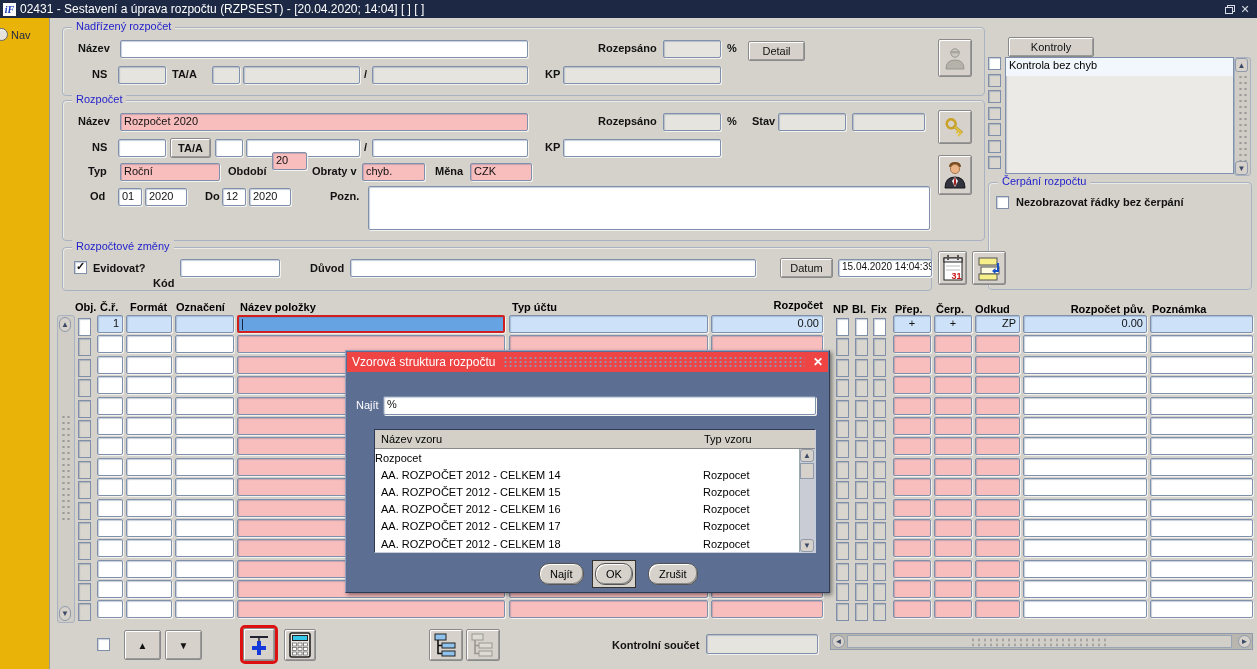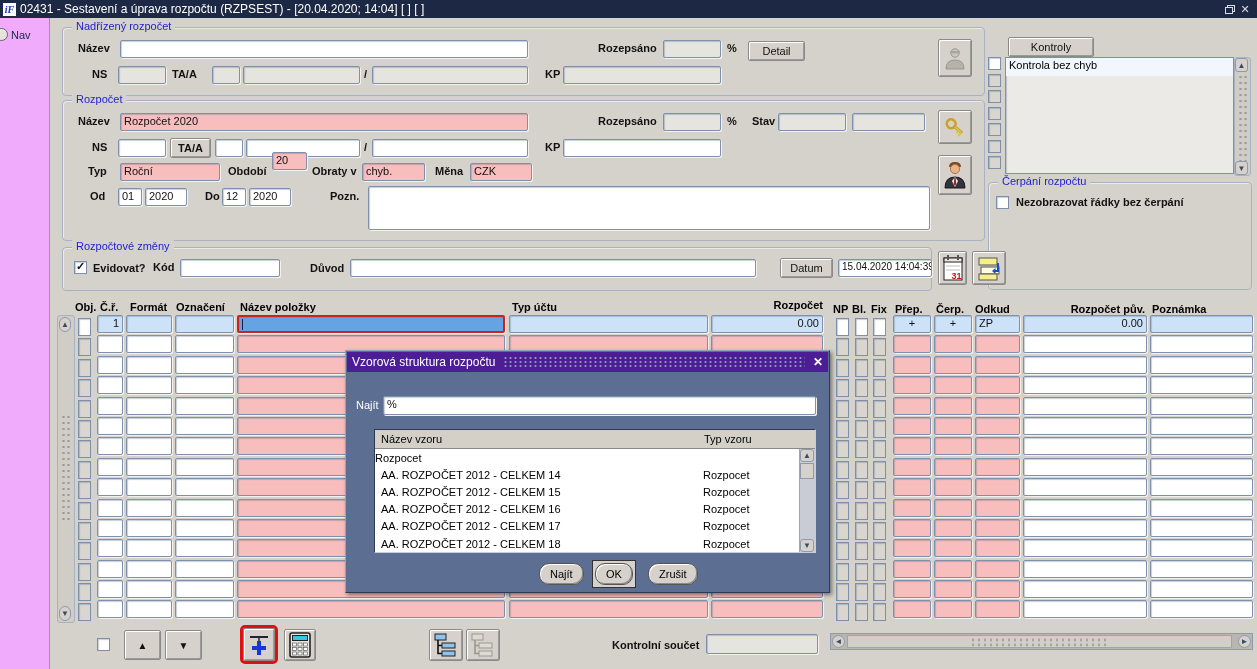--- a/index.html
+++ b/index.html
@@ -11,21 +11,21 @@
   .titlebar .appicon{width:13px;height:13px;background:#fff;margin:0 4px 0 3px;color:#1437b8;font:italic bold 10px "Liberation Serif",serif;text-align:center;line-height:13px;}
   .titlebar .ttl{color:#fff;font-size:12px;white-space:nowrap;}
   .titlebar .spacer{flex:1;}
   .tbtn{color:#d8dce6;font-size:11px;width:16px;text-align:center;cursor:default;}
   .restore-glyph{display:inline-block;position:relative;width:9px;height:8px;}
   .restore-glyph i{position:absolute;border:1px solid #d8dce6;width:6px;height:5px;display:block;}
   .restore-glyph i:first-child{left:2px;top:0;}
   .restore-glyph i:last-child{left:0;top:2px;background:#1d2944;}
 
   
-  .navstrip{position:absolute;left:0;top:18px;width:49px;height:651px;background:#f0abfc;border-right:1px solid #9b978f;}
+  .navstrip{position:absolute;left:0;top:18px;width:49px;height:651px;background:#eab308;border-right:1px solid #9b978f;}
   .navitem{position:absolute;left:0;top:10px;display:flex;align-items:center;font-size:11px;color:#1c2746;}
   .nav-radio{width:11px;height:11px;border-radius:50%;background:#e6e3dc;border:1px solid #666;margin-left:-5px;margin-right:3px;box-shadow:inset 1px 1px 1px #fff;}
 
   
   .grp{position:absolute;border:1px solid #a9b2c2;border-radius:4px;box-shadow:inset 1px 1px 0 #eceae5;}
   .grp>.gt{position:absolute;top:-8px;left:9px;background:#d5d2cb;color:#2222cc;font-size:11px;padding:0 4px;white-space:nowrap;}
   .lbl{position:absolute;font-size:11px;font-weight:bold;color:#111;white-space:nowrap;}
   .fld{position:absolute;height:18px;box-sizing:border-box;font-size:11px;color:#111;padding:1px 3px;background:#fff;border:1px solid #7f90ac;border-radius:2px;box-shadow:inset 1px 1px 1px rgba(96,115,148,.35),1px 1px 0 #f4f2ee;overflow:hidden;white-space:nowrap;}
   .fld.dis{background:#e6e4df;}
   .fld.pink{background:#f8bdbd;}
@@ -43,21 +43,21 @@
   .dots::before{content:"";position:absolute;left:50%;top:50%;transform:translate(-50%,-50%);width:10px;height:110px;background-image:radial-gradient(circle,#9a9a98 1px,transparent 1.3px);background-size:5px 6px;}
   .dots-h::before{content:"";position:absolute;left:50%;top:50%;transform:translate(-50%,-50%);height:9px;width:140px;background-image:radial-gradient(circle,#9a9a98 1px,transparent 1.3px);background-size:6px 5px;}
 
   
   .ghead{position:absolute;font-size:11px;font-weight:bold;color:#000;white-space:nowrap;}
   .grow{position:relative;height:20.4px;}
   .gcell{position:absolute;top:0;height:18px;}
 
   
   .dialog{position:absolute;left:345px;top:350px;width:483px;height:241px;background:#5c6e92;border:1px solid #2e3a55;border-top-color:#93a2c0;border-left-color:#93a2c0;box-shadow:2px 2px 4px rgba(0,0,0,.45);}
-  .dlg-title{position:absolute;left:1px;top:1px;right:1px;height:20px;background:#4c1d95;display:flex;align-items:center;padding:0 5px;text-align:center;}
+  .dlg-title{position:absolute;left:1px;top:1px;right:1px;height:20px;background:#ef4444;display:flex;align-items:center;padding:0 5px;text-align:center;}
   .dlg-title .txt{color:#fff;font-size:12px;white-space:nowrap;margin-right:8px;}
   .dlg-tex{flex:1;height:12px;background-image:radial-gradient(circle,#8a97b5 1px,transparent 1.2px);background-size:5px 4px;}
   .dlg-x{color:#fff;font-size:12px;font-weight:bold;margin-left:8px;cursor:default;}
   .dlg-lbl{position:absolute;color:#fff;font-size:11px;}
   .dlist{position:absolute;left:28px;top:78px;width:440px;height:122px;background:#fff;border:1px solid #2e3a55;border-bottom-color:#c6cede;border-right-color:#c6cede;}
   .dlist-head{display:flex;height:18px;background:#d4d0c8;border-bottom:1px solid #8a8a8a;font-size:11px;align-items:center;}
   .dlist-row{display:flex;height:17.2px;font-size:11px;align-items:center;color:#000;}
   .dl-name{flex:1;padding-left:6px;white-space:nowrap;overflow:hidden;}
   .dl-typ{width:96px;white-space:nowrap;}
   .dl-sb{width:15px;align-self:stretch;position:relative;background:#c9ccd4;border-left:1px solid #9aa;}
@@ -202,21 +202,21 @@
     <span class="gt">Čerpání rozpočtu</span>
   </div>
   <span class="cbx" style="left:996px;top:196px;"></span>
   <span class="lbl" style="left:1016px;top:196px;">Nezobrazovat řádky bez čerpání</span>
 
   <div class="grp" style="left:62px;top:247px;width:868px;height:42px;">
     <span class="gt">Rozpočtové změny</span>
   </div>
   <span class="cbx checked" style="left:74px;top:261px;"></span>
   <span class="lbl" style="left:93px;top:262px;">Evidovat?</span>
-  <span class="lbl" style="left:153px;top:261px;">Kód</span>
+  <span class="lbl" style="left:153px;top:277px;">Kód</span>
   <div class="fld" style="left:180px;top:259px;width:100px;"></div>
   <span class="lbl" style="left:310px;top:262px;">Důvod</span>
   <div class="fld" style="left:350px;top:259px;width:406px;"></div>
   <div class="btn" style="left:780px;top:258px;width:53px;height:20px;">Datum</div>
   <div class="fld" style="left:838px;top:259px;width:94px;font-size:10px;">15.04.2020 14:04:39</div>
   <div class="btn" style="left:938px;top:251px;width:29px;height:34px;">
     <span style="position:relative;">
       <svg width="20" height="26" viewBox="0 0 20 26">
           <rect x="1" y="3" width="18" height="22" fill="#fff" stroke="#222"></rect>
           <rect x="1" y="3" width="18" height="4" fill="#e8e8e8" stroke="#222"></rect>
@@ -270,21 +270,21 @@
         <div class="fld gcell" style="left: 161px; width: 268px; background: rgb(102, 163, 227); border: 2px solid rgb(207, 31, 31);">
           <span style="position: absolute; left: 3px; top: 2px; width: 1px; height: 11px; background: rgb(22, 35, 61);"></span>
         </div>
         <div class="fld gcell blue" style="left: 433px; width: 199px;"></div>
         <div class="fld gcell blue r" style="left: 635px; width: 112px;">0.00</div>
         <div class="cbx gcell" style="left: 760px; top: 3px;"></div>
         <div class="cbx gcell" style="left: 779px; top: 3px;"></div>
         <div class="cbx gcell" style="left: 797px; top: 3px;"></div>
         <div class="fld gcell blue c" style="left: 817px; width: 38px;">+</div>
         <div class="fld gcell blue c" style="left: 858px; width: 38px;">+</div>
-        <div class="fld gcell blue" style="left: 899px; width: 45px;">ZP</div>
+        <div class="fld gcell blue" style="left: 899px; width: 45px; text-align: right;">ZP</div>
         <div class="fld gcell blue r" style="left: 947px; width: 124px;">0.00</div>
         <div class="fld gcell blue" style="left: 1074px; width: 103px;"></div>
       </div>
       <div class="grow">
         <div class="cbx gcell off" style="left: 2px; top: 3px;"></div>
         <div class="fld gcell r" style="left: 21px; width: 26px;"></div>
         <div class="fld gcell" style="left: 50px; width: 46px;"></div>
         <div class="fld gcell" style="left: 99px; width: 59px;"></div>
         <div class="fld gcell pink" style="left: 161px; width: 268px;"></div>
         <div class="fld gcell pink" style="left: 433px; width: 199px;"></div>

